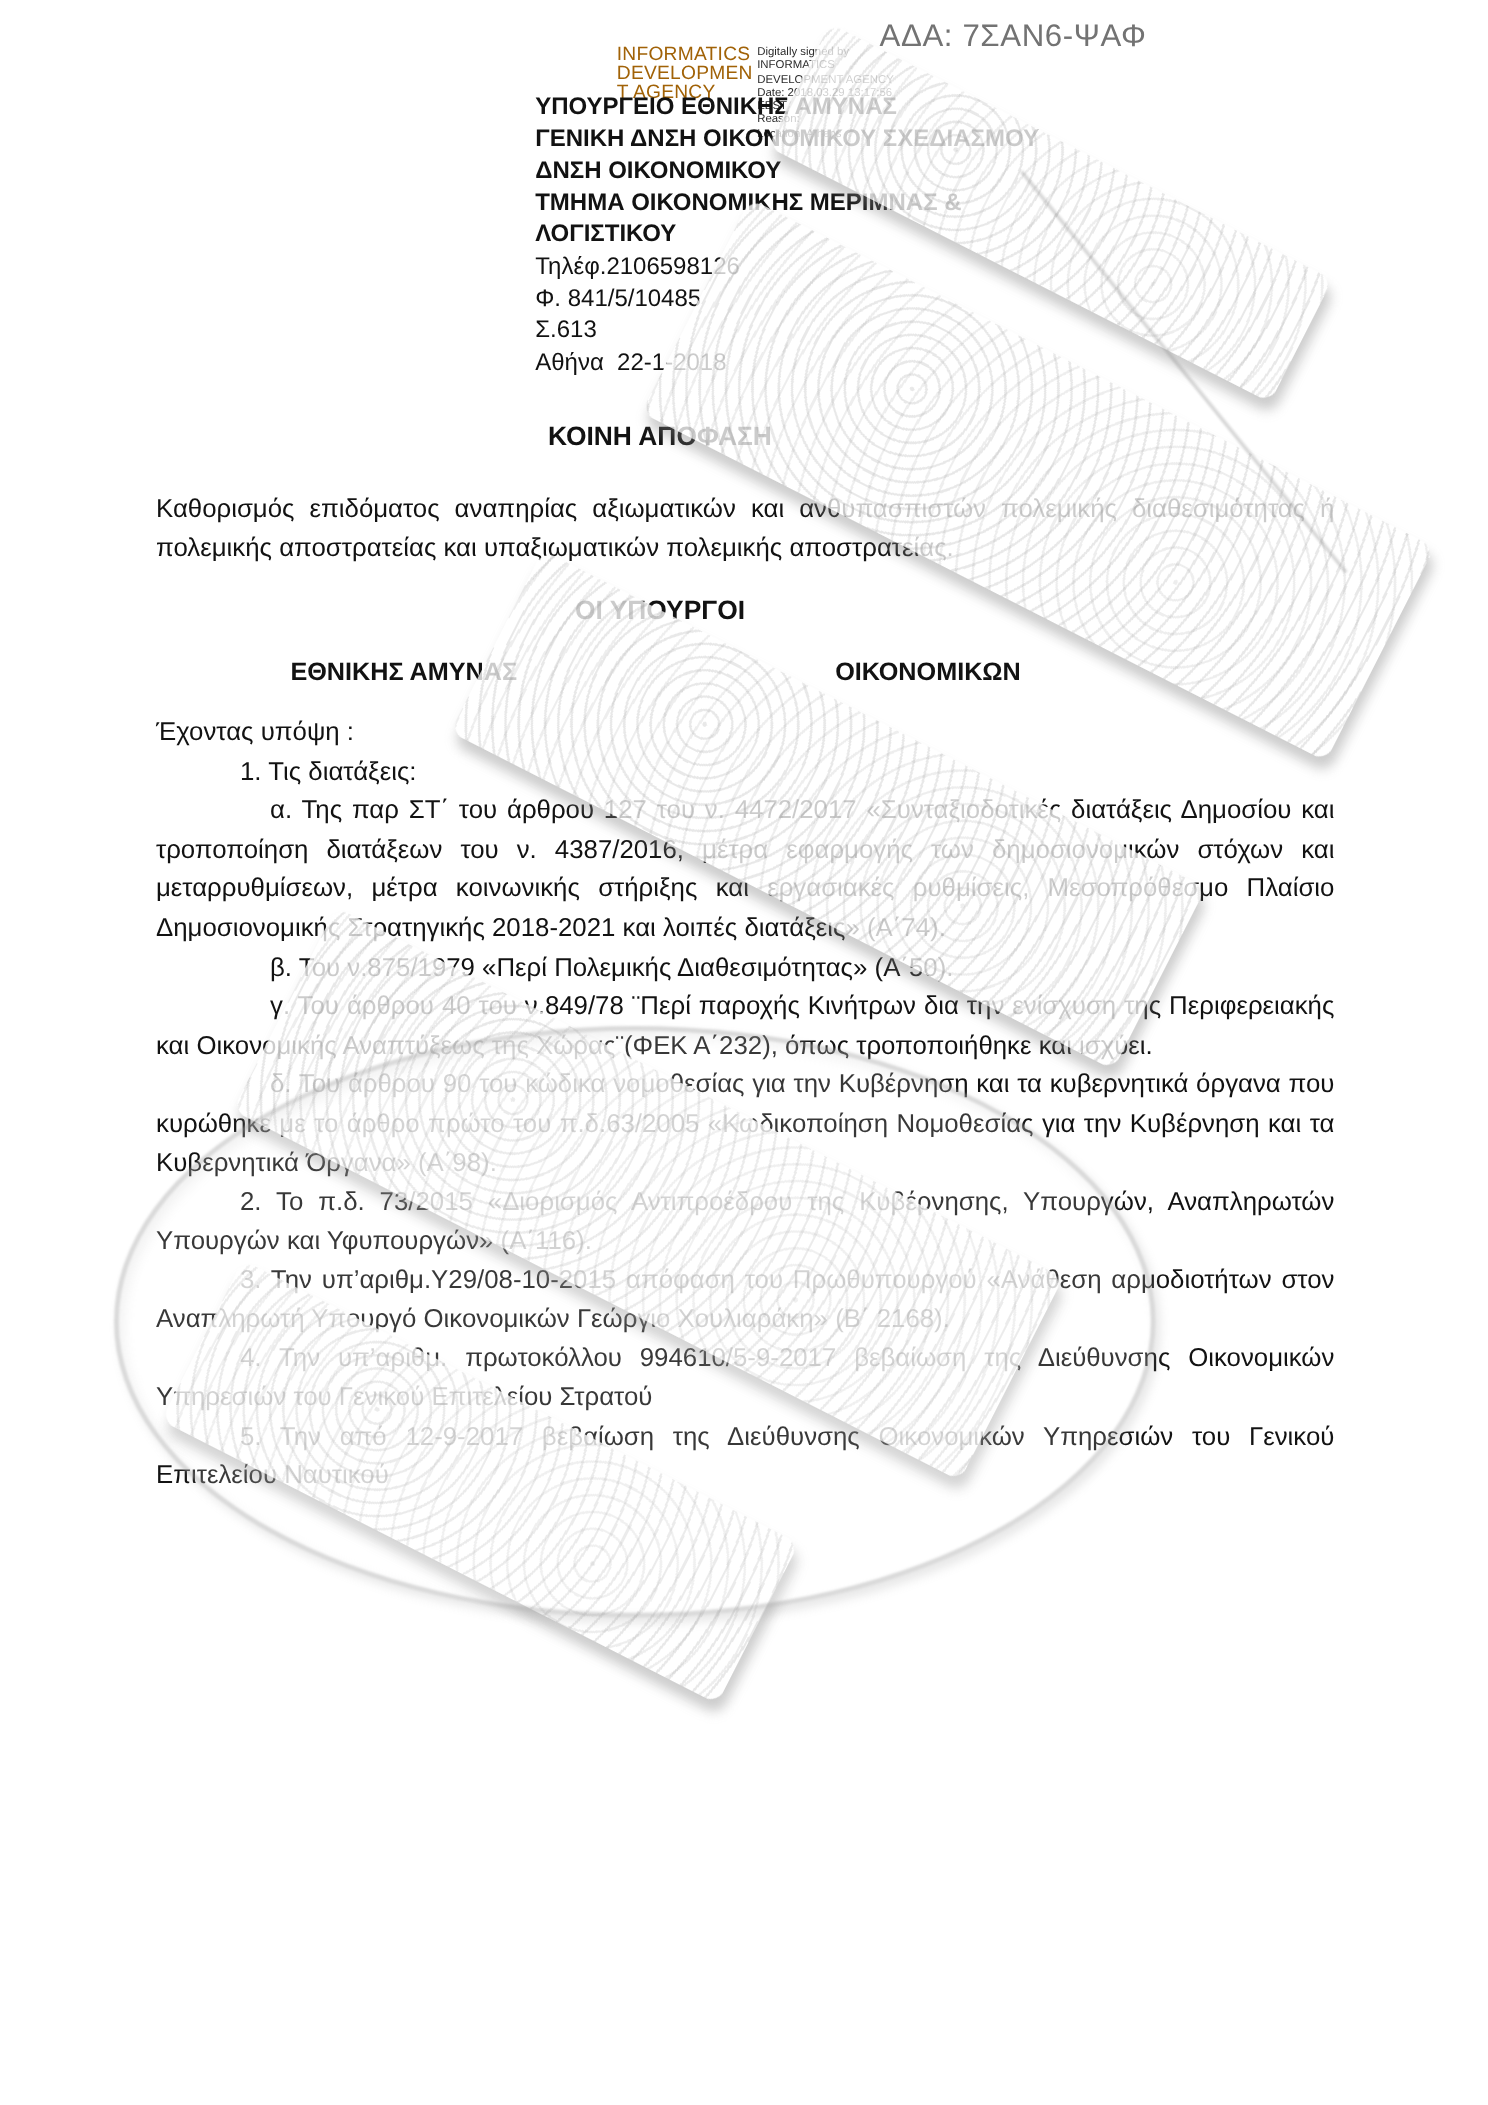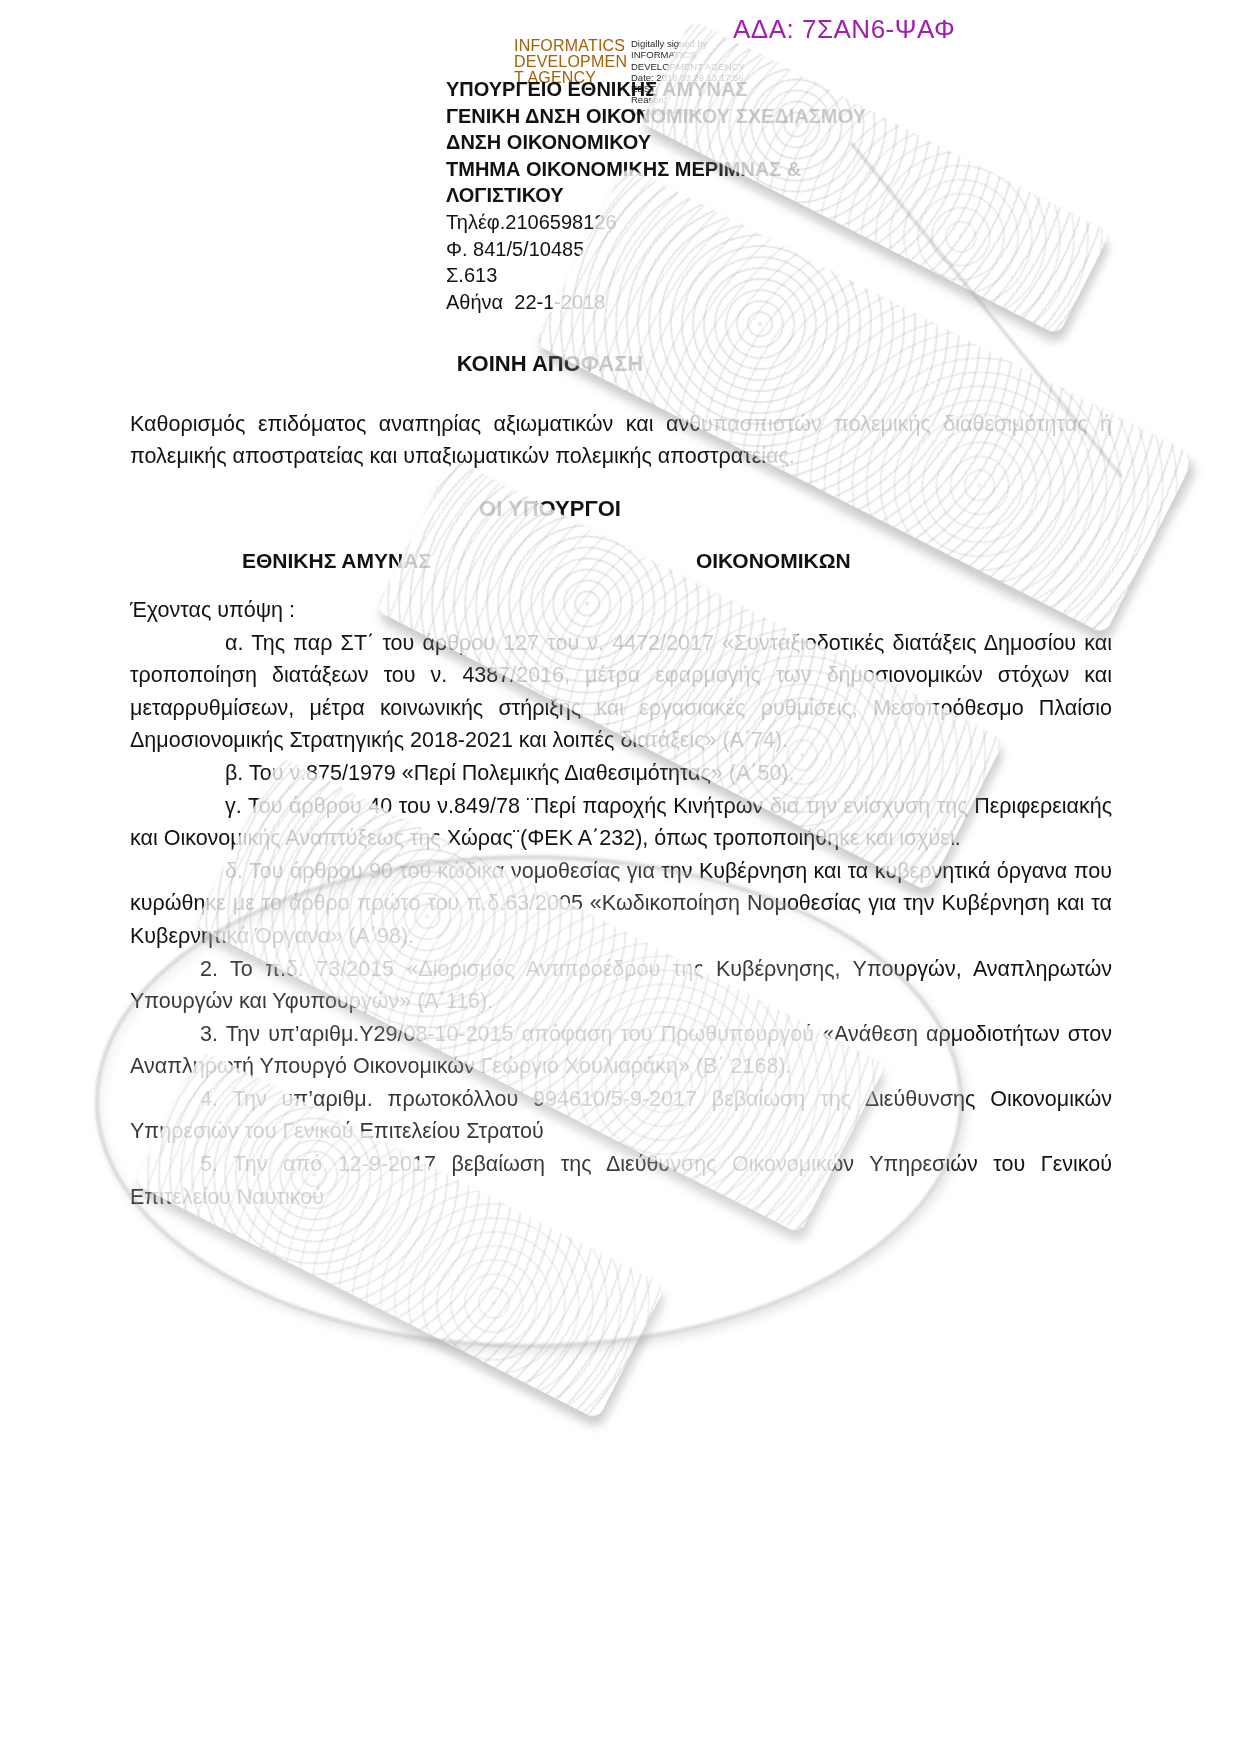--- a/index.html
+++ b/index.html
@@ -3,21 +3,21 @@
 <meta charset="utf-8">
 <style>
   html,body { margin:0; padding:0; background:#ffffff; }
   .page {
     position:relative; width:1240px; height:1754px; background:#ffffff;
     font-family:"Liberation Sans","DejaVu Sans",sans-serif; color:#121212;
     overflow:hidden;
   }
 
   
-  .ada { position:absolute; top:14px; left:733px; font-size:26px; letter-spacing:.5px; color:#a21caf; white-space:pre; z-index:2; }
+  .ada { position:absolute; top:14px; left:733px; font-size:26px; letter-spacing:.5px; color:#737373; white-space:pre; z-index:2; }
 
   
   .sig-big {
     position:absolute; top:38px; left:514px; width:120px;
     font-size:16px; line-height:16px; color:#a16207; letter-spacing:.2px;
     white-space:pre-line; z-index:1;
   }
   .sig-small {
     position:absolute; top:38px; left:631px; width:170px;
     font-size:9.5px; line-height:11.3px; color:#2a2a2a;
@@ -106,20 +106,21 @@
       <div class="ministers-heading">ΟΙ ΥΠΟΥΡΓΟΙ</div>
     </div>
 
     <div class="ministers-row">
       <span class="minister-left">ΕΘΝΙΚΗΣ ΑΜΥΝΑΣ</span>
       <span class="minister-right">ΟΙΚΟΝΟΜΙΚΩΝ</span>
     </div>
 
     <p class="preamble">Έχοντας υπόψη :</p>
 
+    <p class="item ind-sm mt20">1. Τις διατάξεις:</p>
     <p class="item ind-lg mt18">α.   Της παρ ΣΤ΄ του άρθρου 127 του ν. 4472/2017 «Συνταξιοδοτικές διατάξεις Δημοσίου και τροποποίηση διατάξεων του ν. 4387/2016, μέτρα εφαρμογής των δημοσιονομικών στόχων και μεταρρυθμίσεων, μέτρα κοινωνικής στήριξης και εργασιακές ρυθμίσεις, Μεσοπρόθεσμο Πλαίσιο Δημοσιονομικής Στρατηγικής 2018-2021 και λοιπές διατάξεις» (Α΄74).</p>
     <p class="item ind-lg mt33">β.   Του  ν.875/1979 «Περί Πολεμικής Διαθεσιμότητας» (Α΄50).</p>
     <p class="item ind-lg mt32">γ.   Του άρθρου 40 του ν.849/78 ¨Περί παροχής Κινήτρων δια την ενίσχυση της Περιφερειακής και Οικονομικής Αναπτύξεως της Χώρας¨(ΦΕΚ Α΄232), όπως τροποποιήθηκε και ισχύει.</p>
     <p class="item ind-lg mt32">δ.   Του άρθρου 90 του κώδικα νομοθεσίας για την Κυβέρνηση και τα κυβερνητικά όργανα που κυρώθηκε με το άρθρο πρώτο του π.δ.63/2005 «Κωδικοποίηση Νομοθεσίας για την Κυβέρνηση  και τα Κυβερνητικά Όργανα» (Α΄98).</p>
     <p class="item ind-sm mt30">2.  Το π.δ. 73/2015 «Διορισμός Αντιπροέδρου της Κυβέρνησης, Υπουργών, Αναπληρωτών Υπουργών και Υφυπουργών» (Α΄116).</p>
     <p class="item ind-sm mt33">3. Την  υπ’αριθμ.Υ29/08-10-2015 απόφαση του Πρωθυπουργού «Ανάθεση αρμοδιοτήτων στον Αναπληρωτή Υπουργό Οικονομικών  Γεώργιο Χουλιαράκη» (Β΄ 2168).</p>
     <p class="item ind-sm mt30">4.  Την  υπ’αριθμ. πρωτοκόλλου 994610/5-9-2017 βεβαίωση της Διεύθυνσης Οικονομικών Υπηρεσιών του Γενικού Επιτελείου Στρατού</p>
     <p class="item ind-sm mt14">5.  Την από 12-9-2017 βεβαίωση της Διεύθυνσης Οικονομικών Υπηρεσιών του Γενικού Επιτελείου Ναυτικού</p>
   </div>
 

